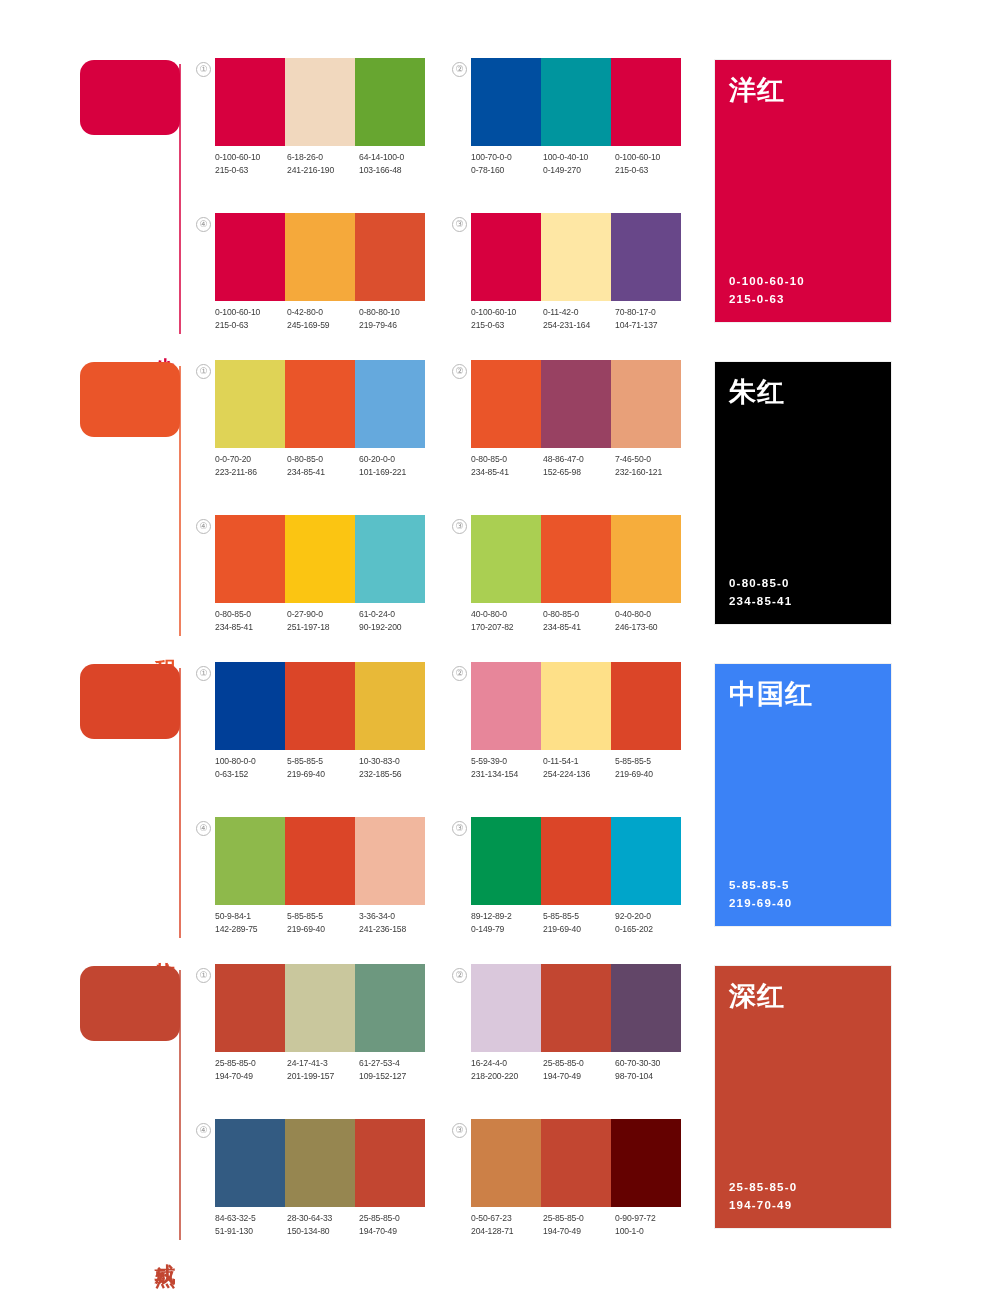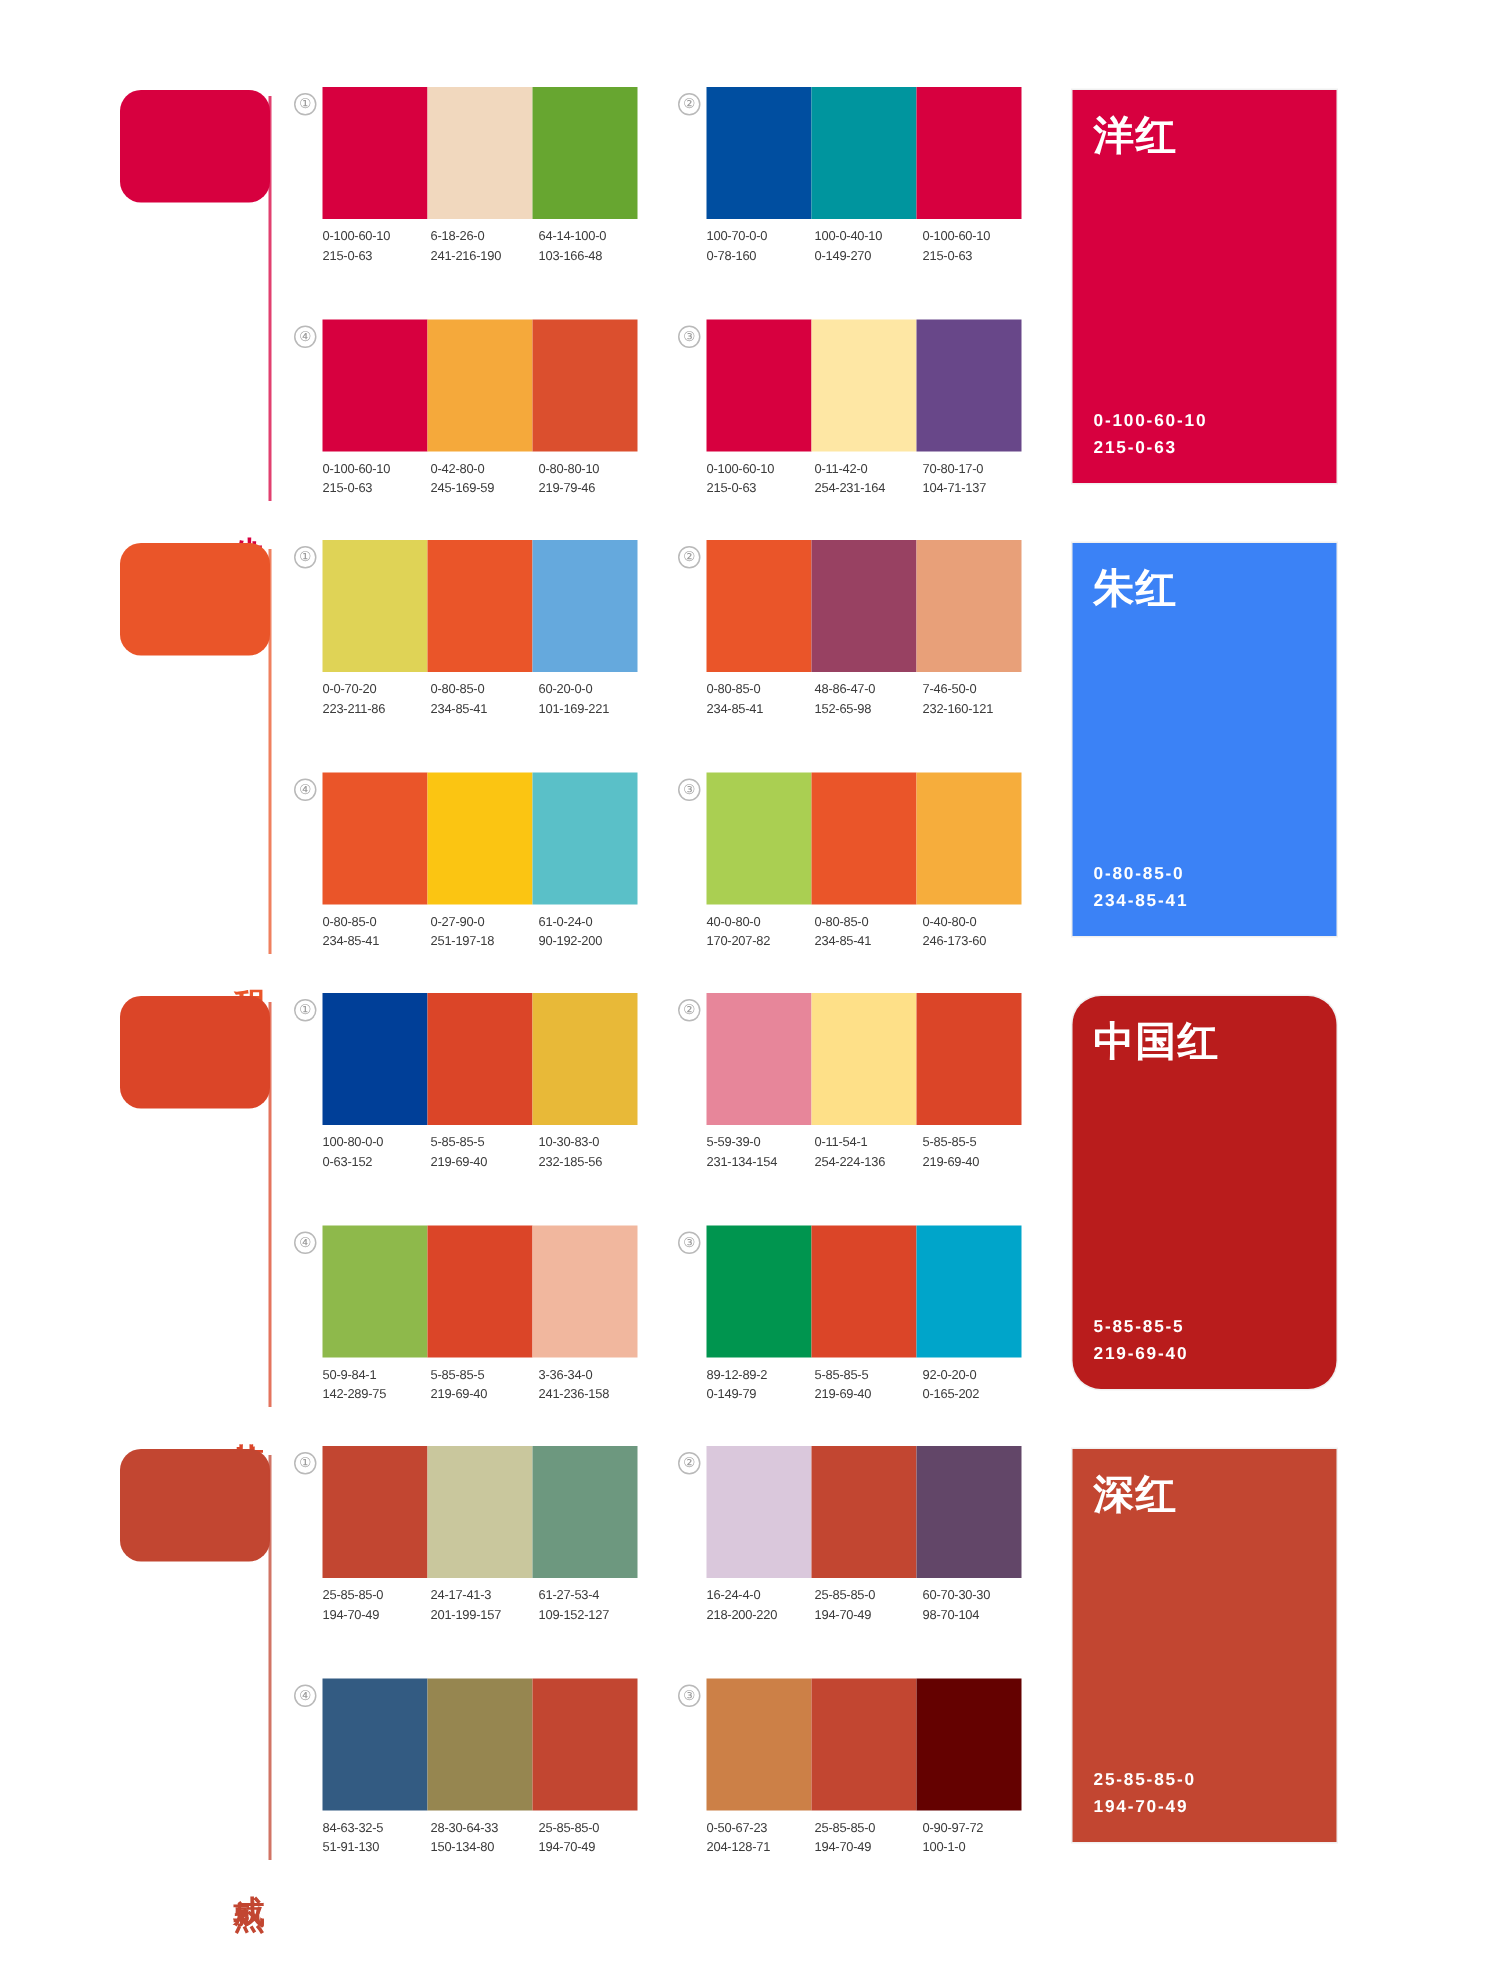--- a/index.html
+++ b/index.html
@@ -288,21 +288,21 @@
           <div class="code">
             <div>0-27-90-0</div>
             <div>251-197-18</div>
           </div>
           <div class="code">
             <div>61-0-24-0</div>
             <div>90-192-200</div>
           </div>
         </div>
       </div>
-      <div class="hero" style="background: #3b82f6;">
+      <div class="hero" style="background: #000000;">
         <div class="hero-name">朱红</div>
         <div class="hero-codes">
           <div>0-80-85-0</div>
           <div>234-85-41</div>
         </div>
       </div>
     </div>
     <div class="section sec-3">
       <div class="keycol">
         <div class="keychip" style="background: rgb(219, 69, 40);"></div>
@@ -390,21 +390,21 @@
           <div class="code">
             <div>5-85-85-5</div>
             <div>219-69-40</div>
           </div>
           <div class="code">
             <div>3-36-34-0</div>
             <div>241-236-158</div>
           </div>
         </div>
       </div>
-      <div class="hero" style="background: #b91c1c; border-radius: 19px;">
+      <div class="hero" style="background: #3b82f6;">
         <div class="hero-name">中国红</div>
         <div class="hero-codes">
           <div>5-85-85-5</div>
           <div>219-69-40</div>
         </div>
       </div>
     </div>
     <div class="section sec-4">
       <div class="keycol">
         <div class="keychip" style="background: rgb(194, 70, 49);"></div>

